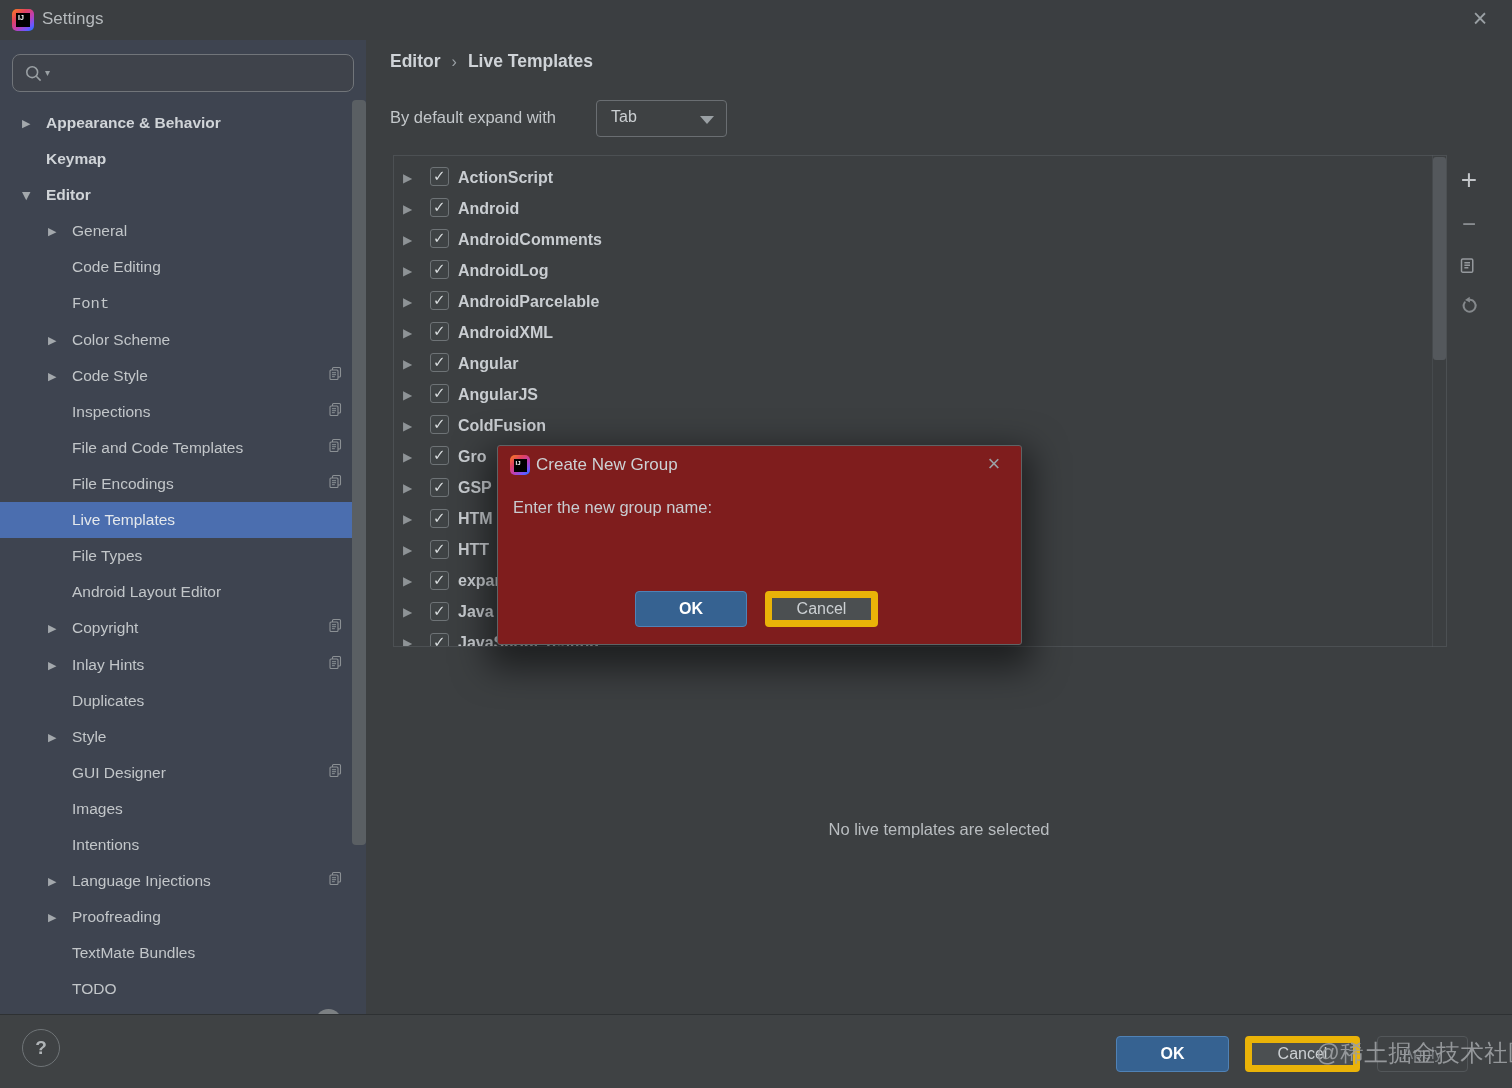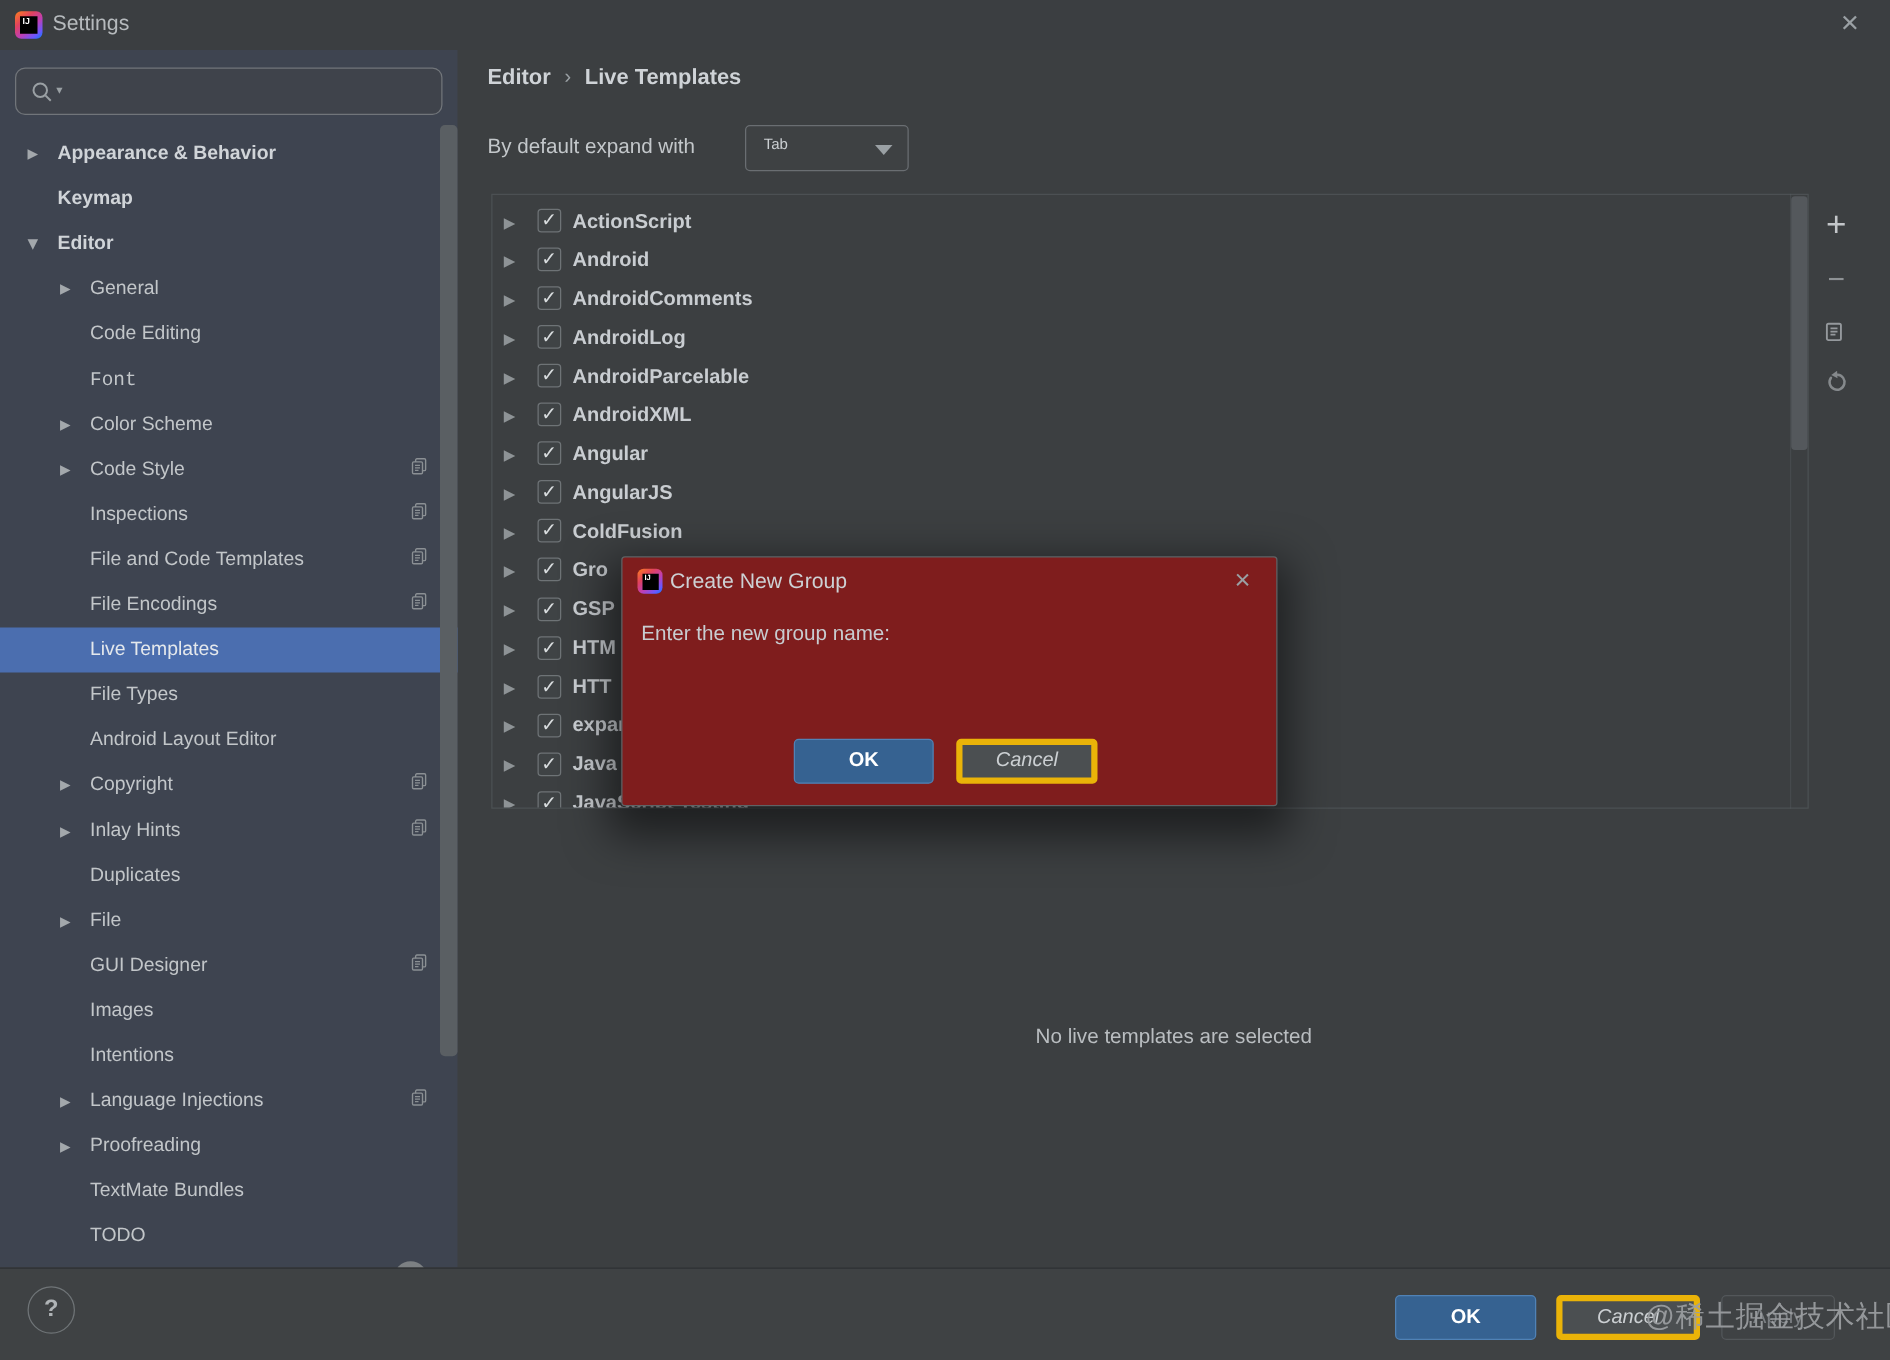--- a/index.html
+++ b/index.html
@@ -39,21 +39,21 @@
   .peek-circle { position:absolute; left:315px; top:969px; width:27px; height:27px; border-radius:50%; background:#7c8083; }
 
   
   .main { position:absolute; left:366px; top:40px; width:1146px; height:974px; background:#3c3f41; }
   .breadcrumb { position:absolute; left:24px; top:11px; display:flex; gap:11px; align-items:center;
                 font-size:17.5px; font-weight:bold; color:#cfd3d7; }
   .crumb-sep { color:#9aa0a4; font-weight:normal; font-size:16px; }
   .expand-label { position:absolute; left:24px; top:68px; font-size:16.5px; color:#c3c7ca; }
   .dropdown { position:absolute; left:230px; top:60px; width:131px; height:37px; background:#3e4143;
               border:1px solid #6a6e72; border-radius:4px; cursor:pointer; }
-  .dropdown .dd-value { position:absolute; left:14px; top:7px; font-size:12px; color:#cbcfd2; }
+  .dropdown .dd-value { position:absolute; left:14px; top:7px; font-size:16px; color:#cbcfd2; }
   .dropdown .dd-arrow { position:absolute; right:12px; top:15px; width:0; height:0;
                         border-left:7px solid transparent; border-right:7px solid transparent; border-top:8px solid #9aa0a4; }
 
   .group-panel { position:absolute; left:27px; top:115px; width:1054px; height:492px;
                  border:1px solid rgba(90,95,99,.55); overflow:hidden; }
   .grp-row { position:absolute; left:0; width:100%; height:31px; }
   .grp-arrow { position:absolute; left:9px; top:50%; transform:translateY(-50%); font-size:12px; color:#8e9396;
                font-family:"DejaVu Sans",sans-serif; }
   .grp-check { position:absolute; left:36px; top:5px; width:19px; height:19px; background:#3f4345;
                border:1.5px solid #6e7376; border-radius:3px; }
@@ -85,21 +85,21 @@
                display:flex; align-items:center; justify-content:center; cursor:pointer; }
   .dlg-prompt { position:absolute; left:15px; top:52px; font-size:16.5px; color:#c8ccd0; }
   .dlg-input { position:absolute; left:14px; top:84px; width:489px; height:38px; background:#44474a;
                border:2px solid #3d7dc3; border-radius:2px; display:flex; align-items:center; padding-left:12px; }
   .dlg-input .val { font-size:16.5px; color:#e8eaec; }
   .caret { display:inline-block; width:2px; height:20px; background:#e3e6e8; margin-left:1px; }
 
   .btn { position:absolute; height:36px; border-radius:4px; display:flex; align-items:center; justify-content:center;
          font-size:16px; cursor:pointer; }
   .btn-blue { background:#366291; border:1px solid #5082b6; color:#fff; font-weight:bold; }
-  .btn-dark { background:#4b4f51; border:5px solid #eab308; color:#ccd0d3;font-style:italic; }
+  .btn-dark { background:#4b4f51; border:7px solid #eab308; color:#ccd0d3; }
   .btn-disabled { background:transparent; border:1px solid #53575a; color:#7c8084; cursor:default; }
   .dlg-ok { left:137px; top:145px; width:112px; }
   .dlg-cancel { left:267px; top:145px; width:113px; }
 
   
   .footer { position:absolute; left:0; top:1014px; width:1512px; height:74px; background:#3f4244;
             border-top:1px solid #2e3133; z-index:30; }
   .help-btn { position:absolute; left:22px; top:14px; width:38px; height:38px; border-radius:50%;
               border:1.5px solid #6f7477; color:#b0b4b7; font-size:19px; font-weight:bold;
               display:flex; align-items:center; justify-content:center; cursor:pointer; }
@@ -218,21 +218,21 @@
               <rect x="4.5" y="1" width="8" height="9.5" rx="1" fill="none" stroke="#8b9094" stroke-width="1.1"></rect>
               <rect x="2" y="3.5" width="8" height="9.5" rx="1" fill="#3e4450" stroke="#8b9094" stroke-width="1.1"></rect>
               <path d="M4 6.2h4 M4 8.2h4 M4 10.2h2.8" stroke="#8b9094" stroke-width="1" fill="none"></path>
             </svg></span>
         </div>
         <div class="tree-row" style="top: 642.6px;">
           <span class="tree-label" style="left: 72px;">Duplicates</span>
         </div>
         <div class="tree-row" style="top: 678.7px;">
           <span class="tree-arrow" style="left: 48px;">▶</span>
-          <span class="tree-label" style="left: 72px;">File</span>
+          <span class="tree-label" style="left: 72px;">Style</span>
         </div>
         <div class="tree-row" style="top: 714.8px;">
           <span class="tree-label" style="left: 72px;">GUI Designer</span>
           <span class="copy-ic"><svg width="15" height="15" viewBox="0 0 15 15">
               <rect x="4.5" y="1" width="8" height="9.5" rx="1" fill="none" stroke="#8b9094" stroke-width="1.1"></rect>
               <rect x="2" y="3.5" width="8" height="9.5" rx="1" fill="#3e4450" stroke="#8b9094" stroke-width="1.1"></rect>
               <path d="M4 6.2h4 M4 8.2h4 M4 10.2h2.8" stroke="#8b9094" stroke-width="1" fill="none"></path>
             </svg></span>
         </div>
         <div class="tree-row" style="top: 750.9px;">

